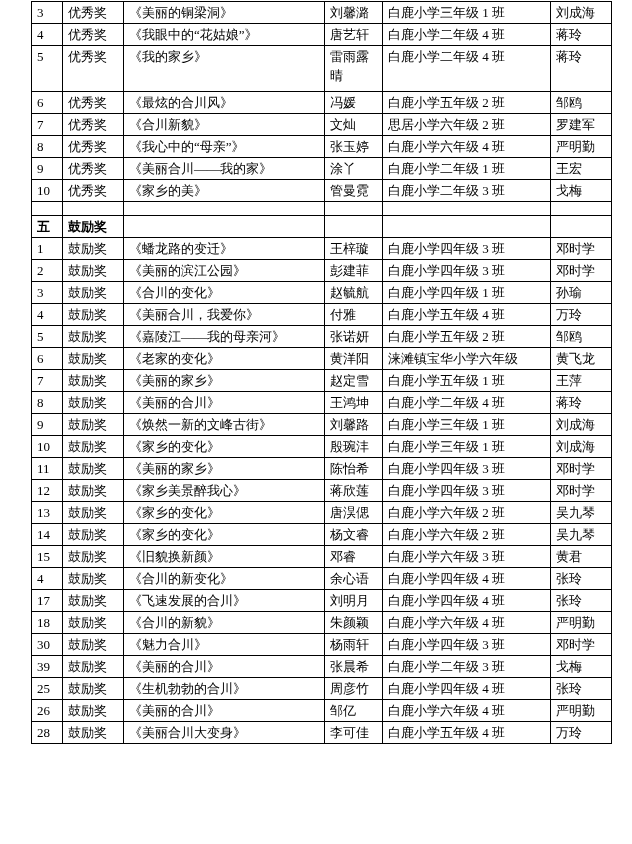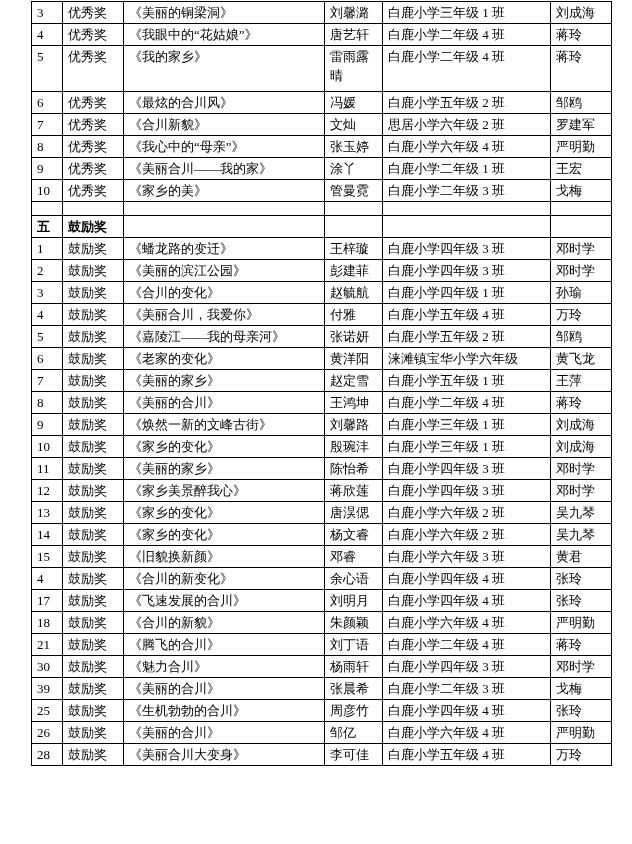--- a/index.html
+++ b/index.html
@@ -275,28 +275,20 @@
       </tr>
       <tr class="data">
         <td>18</td>
         <td>鼓励奖</td>
         <td>《合川的新貌》</td>
         <td>朱颜颖</td>
         <td>白鹿小学六年级 4 班</td>
         <td>严明勤</td>
       </tr>
       <tr class="data">
-        <td>21</td>
-        <td>鼓励奖</td>
-        <td>《腾飞的合川》</td>
-        <td>刘丁语</td>
-        <td>白鹿小学二年级 4 班</td>
-        <td>蒋玲</td>
-      </tr>
-      <tr class="data">
         <td>30</td>
         <td>鼓励奖</td>
         <td>《魅力合川》</td>
         <td>杨雨轩</td>
         <td>白鹿小学四年级 3 班</td>
         <td>邓时学</td>
       </tr>
       <tr class="data">
         <td>39</td>
         <td>鼓励奖</td>

